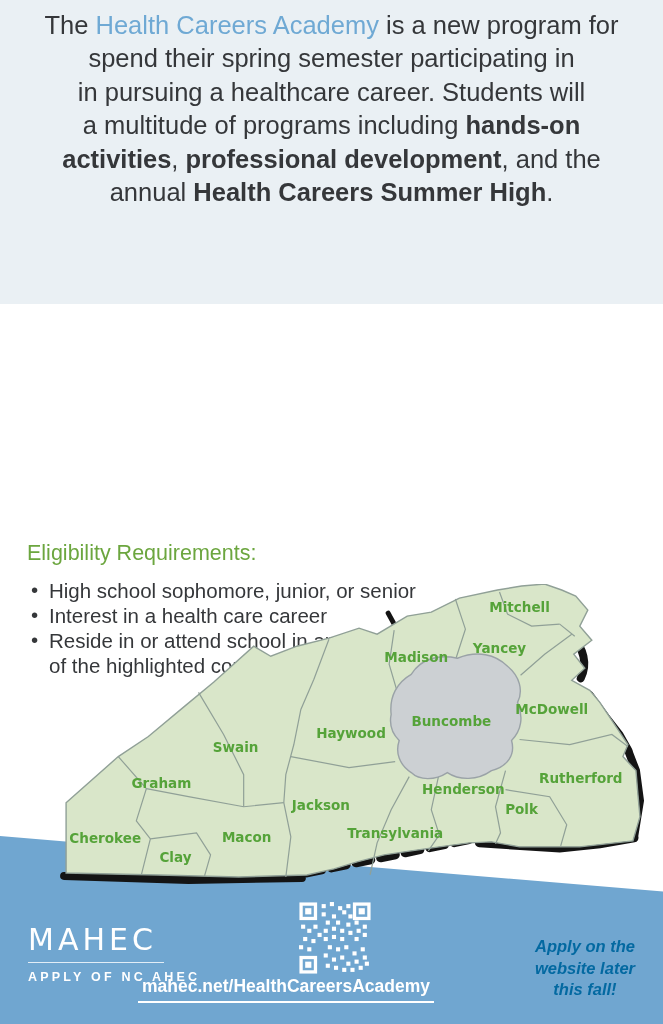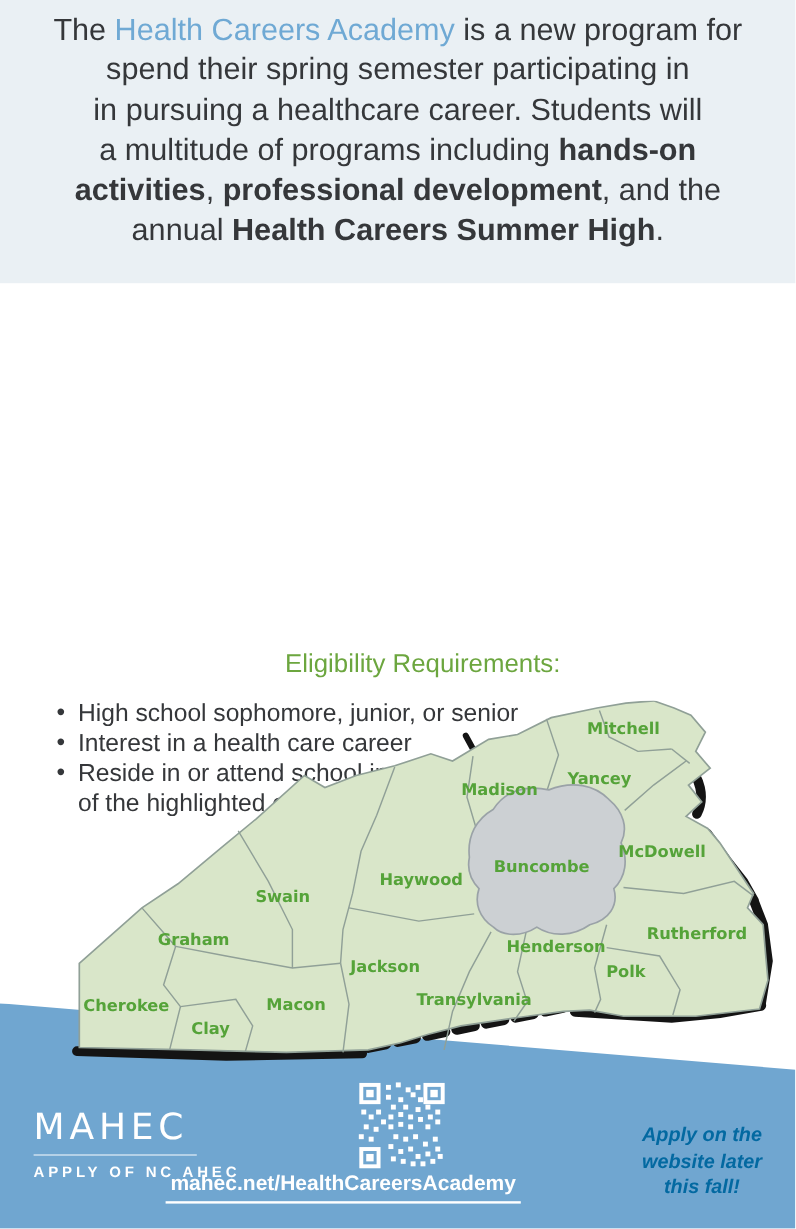--- a/index.html
+++ b/index.html
@@ -11,30 +11,30 @@
   .logo{left:0;right:0;top:8;text-align:center;}
   .logo-word{font-family:"DejaVu Sans",sans-serif;font-size:30px;font-weight:700;
              color:#74abd7;letter-spacing:2px;line-height:32px;}
   .shield{display:block;margin:2px auto 0 auto;}
 
   
   .headline{left:0;right:0;top:192;text-align:center;color:#6ca63f;
             font-size:28px;font-weight:600;letter-spacing:-0.3px;line-height:35px;}
 
   
-  .intro-box{left:0;top:278;width:663px;height:236px;background:#eaf0f4;
+  .intro-box{left:0;top:278;width:663px;height:304px;background:#eaf0f4;
              text-align:center;color:#35373a;font-size:25.5px;line-height:33.4px;
              padding-top:9px;box-sizing:border-box;}
   .iline span.blue{color:#6fa9d4;}
   .iline span.bold{font-weight:700;}
 
   
   .elig{left:27px;top:541px;width:440px;}
-  .elig-head{color:#6ca63f;font-size:21.5px;font-weight:500;margin:0 0 12px 0;text-align:right;}
-  .elig ul{list-style:none;margin:16px;padding:0;}
+  .elig-head{color:#6ca63f;font-size:21.5px;font-weight:500;margin:0 0 12px 0;}
+  .elig ul{list-style:none;margin:0;padding:0;}
   .elig li{position:relative;padding-left:22px;font-size:20.5px;line-height:25px;
            color:#35373a;white-space:pre-line;}
   .elig li::before{content:"•";position:absolute;left:4px;top:-1px;color:#35373a;}
 
   
   .band{left:0;top:836px;width:663px;height:188px;background:#70a6d0;
         clip-path:polygon(0 0,100% 29.5%,100% 100%,0 100%);}
 
   
   .map{left:38px;top:584px;}

